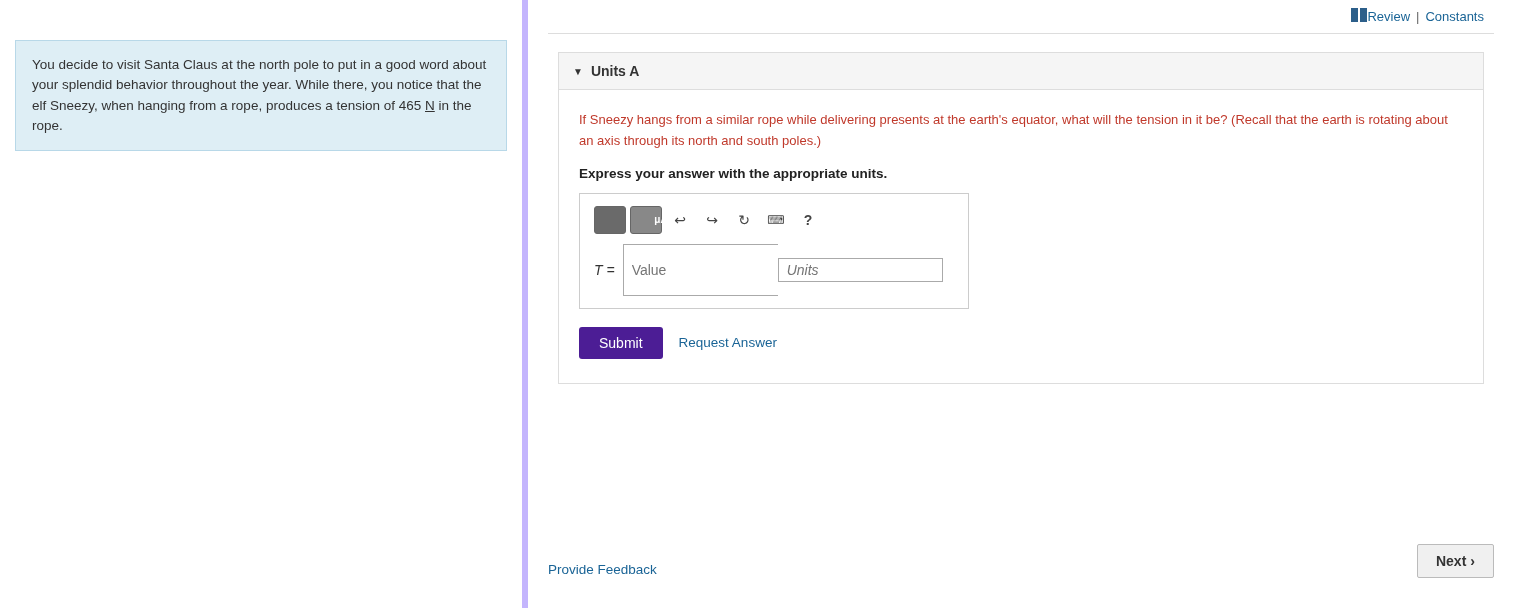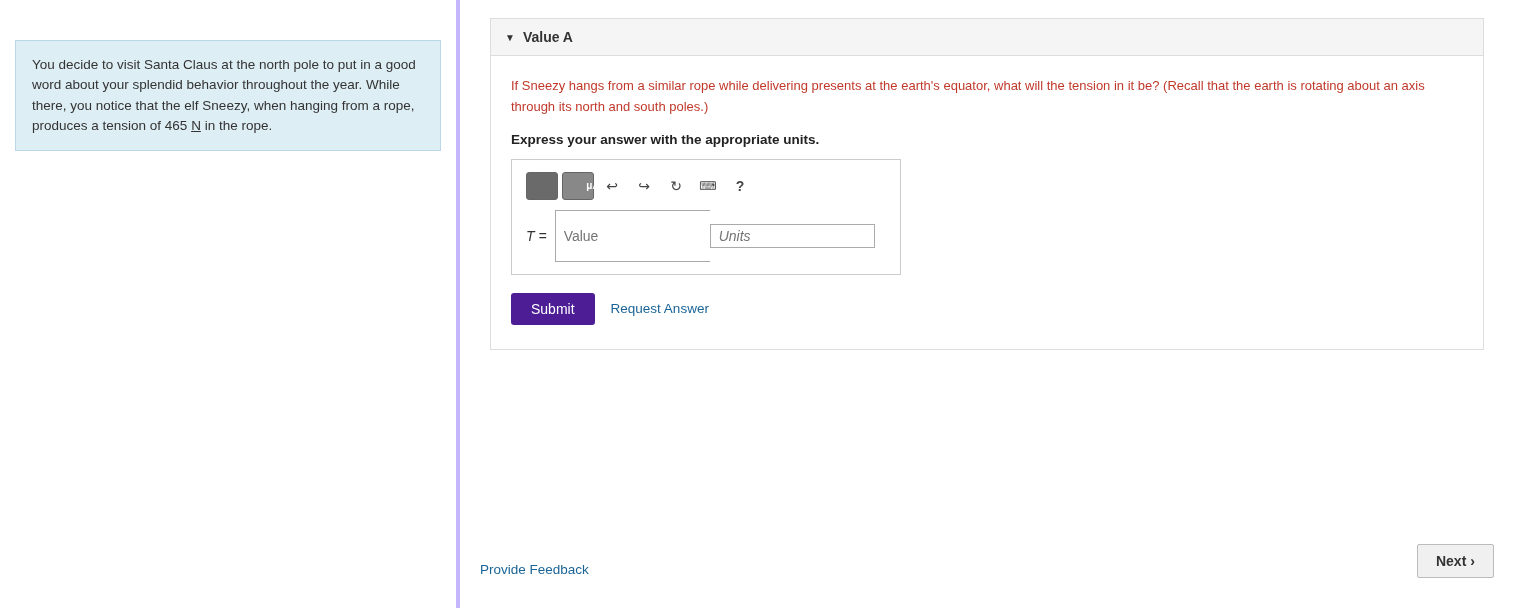--- a/index.html
+++ b/index.html
@@ -12,24 +12,24 @@
 
     .page-wrapper {
       display: flex;
       width: 1514px;
       min-height: 608px;
       position: relative;
     }
 
     
     .left-panel {
-      width: 460px;
+      width: 528px;
       min-height: 608px;
       padding: 20px 0 1px 0;
-      border-right: 4px solid #c4b5fd;
+      border-right: 6px solid #c4b5fd;
       flex-shrink: 0;
     }
 
     .context-box {
       background: #deeef5;
       border: 1px solid #b8d8e8;
       margin: 20px 15px;
       padding: 14px 16px;
       font-size: 13.5px;
       color: #333;
@@ -265,25 +265,37 @@
 <div class="page-wrapper">
 
   <div class="left-panel">
     <div class="context-box">
       <span>You decide to visit Santa Claus at the north pole to put in a good word about your splendid behavior throughout the year. While there, you notice that the elf Sneezy, when hanging from a rope, produces a tension of 465 <span class="underline">N</span> in the rope.</span>
     </div>
   </div>
 
   <div class="right-panel">
 
+    <div class="top-bar">
+      <span class="book-icon-svg">
+        <svg width="16" height="14" viewBox="0 0 16 14">
+          <rect x="0" y="0" width="7" height="14" fill="#2c5f8a"></rect>
+          <rect x="9" y="0" width="7" height="14" fill="#2c5f8a"></rect>
+          <rect x="7" y="0" width="2" height="14" fill="#fff"></rect>
+        </svg>
+      </span>
+      <a href="#">Review</a>
+      <span class="separator">|</span>
+      <a href="#">Constants</a>
+    </div>
 
     <div class="part-section">
       <div class="part-header">
         <span class="collapse-icon">▼</span>
-        <span class="part-title">Value A</span>
+        <span class="part-title">Units A</span>
       </div>
 
       <div class="part-content">
         <div class="question-text">If Sneezy hangs from a similar rope while delivering presents at the earth's equator, what will the tension in it be? (Recall that the earth is rotating about an axis through its north and south poles.)</div>
 
         <div class="express-label">Express your answer with the appropriate units.</div>
 
         <div class="answer-box">
           
           <div class="toolbar">

